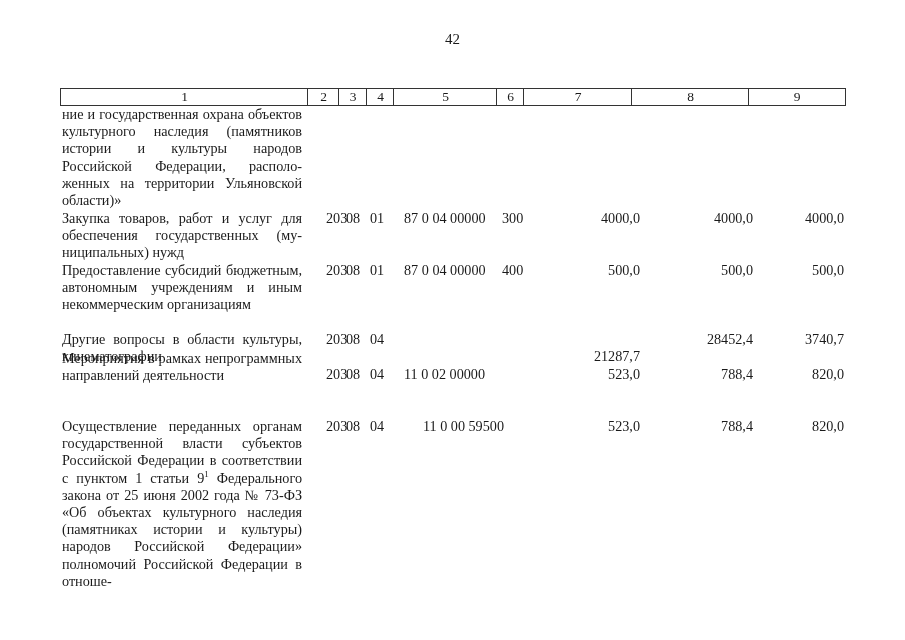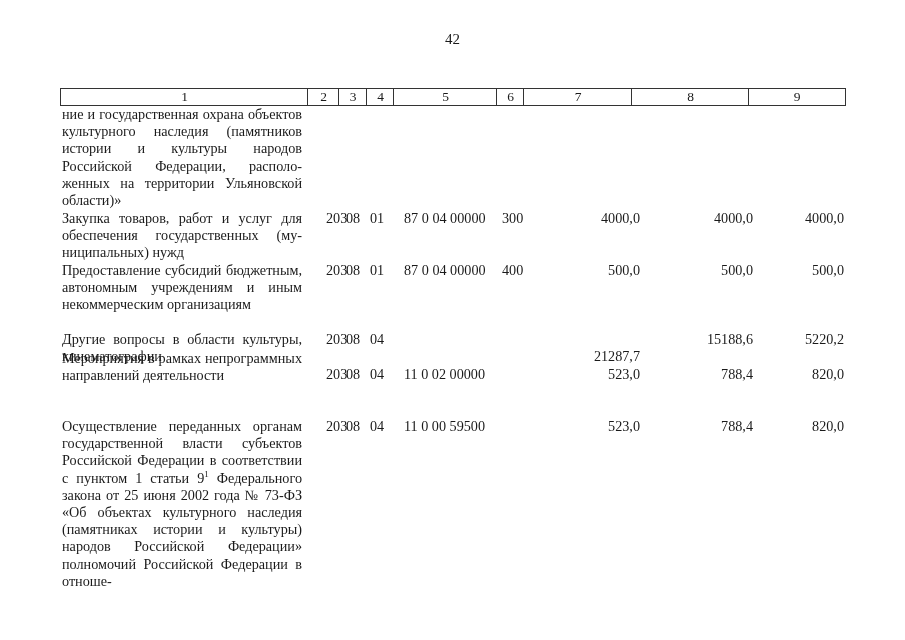--- a/index.html
+++ b/index.html
@@ -66,37 +66,37 @@
   <div class="cell c8" style="top:262px;">500,0</div>
   <div class="cell c9" style="top:262px;">500,0</div>
 </div>
 
 <div>
   <div class="cell desc" style="top:331px;">Другие вопросы в области культу­ры, кинематографии</div>
   <div class="cell c2" style="top:331px;">203</div>
   <div class="cell c3" style="top:331px;">08</div>
   <div class="cell c4" style="top:331px;">04</div>
   <div class="cell c7" style="top:348px;">21287,7</div>
-  <div class="cell c8" style="top:331px;">15188,6</div>
-  <div class="cell c9" style="top:331px;">5220,2</div>
+  <div class="cell c8" style="top:331px;">28452,4</div>
+  <div class="cell c9" style="top:331px;">3740,7</div>
 </div>
 
 <div>
   <div class="cell desc" style="top:350px;">Мероприятия в рамках непро­граммных направлений деятельно­сти</div>
   <div class="cell c2" style="top:366px;">203</div>
   <div class="cell c3" style="top:366px;">08</div>
   <div class="cell c4" style="top:366px;">04</div>
   <div class="cell c5" style="top:366px;">11 0 02 00000</div>
   <div class="cell c7" style="top:366px;">523,0</div>
   <div class="cell c8" style="top:366px;">788,4</div>
   <div class="cell c9" style="top:366px;">820,0</div>
 </div>
 
 <div>
   <div class="cell desc" style="top:418px;"><span>Осуществление переданных орга­нам государственной власти субъ­ектов Российской Федерации в со­ответствии с пунктом 1 статьи 9</span><sup>1</sup><span> Федерального закона от 25 июня 2002 года № 73-ФЗ «Об объектах культурного наследия (памятниках истории и культуры) народов Рос­сийской Федерации» полномочий Российской Федерации в отноше-</span></div>
   <div class="cell c2" style="top:418px;">203</div>
   <div class="cell c3" style="top:418px;">08</div>
   <div class="cell c4" style="top:418px;">04</div>
-  <div class="cell c5" style="top:418px;">11 0 00 59500</div>
+  <div class="cell c5" style="top:418px;text-align:right;">11 0 00 59500</div>
   <div class="cell c7" style="top:418px;">523,0</div>
   <div class="cell c8" style="top:418px;">788,4</div>
   <div class="cell c9" style="top:418px;">820,0</div>
 </div>
 
 </body></html>

